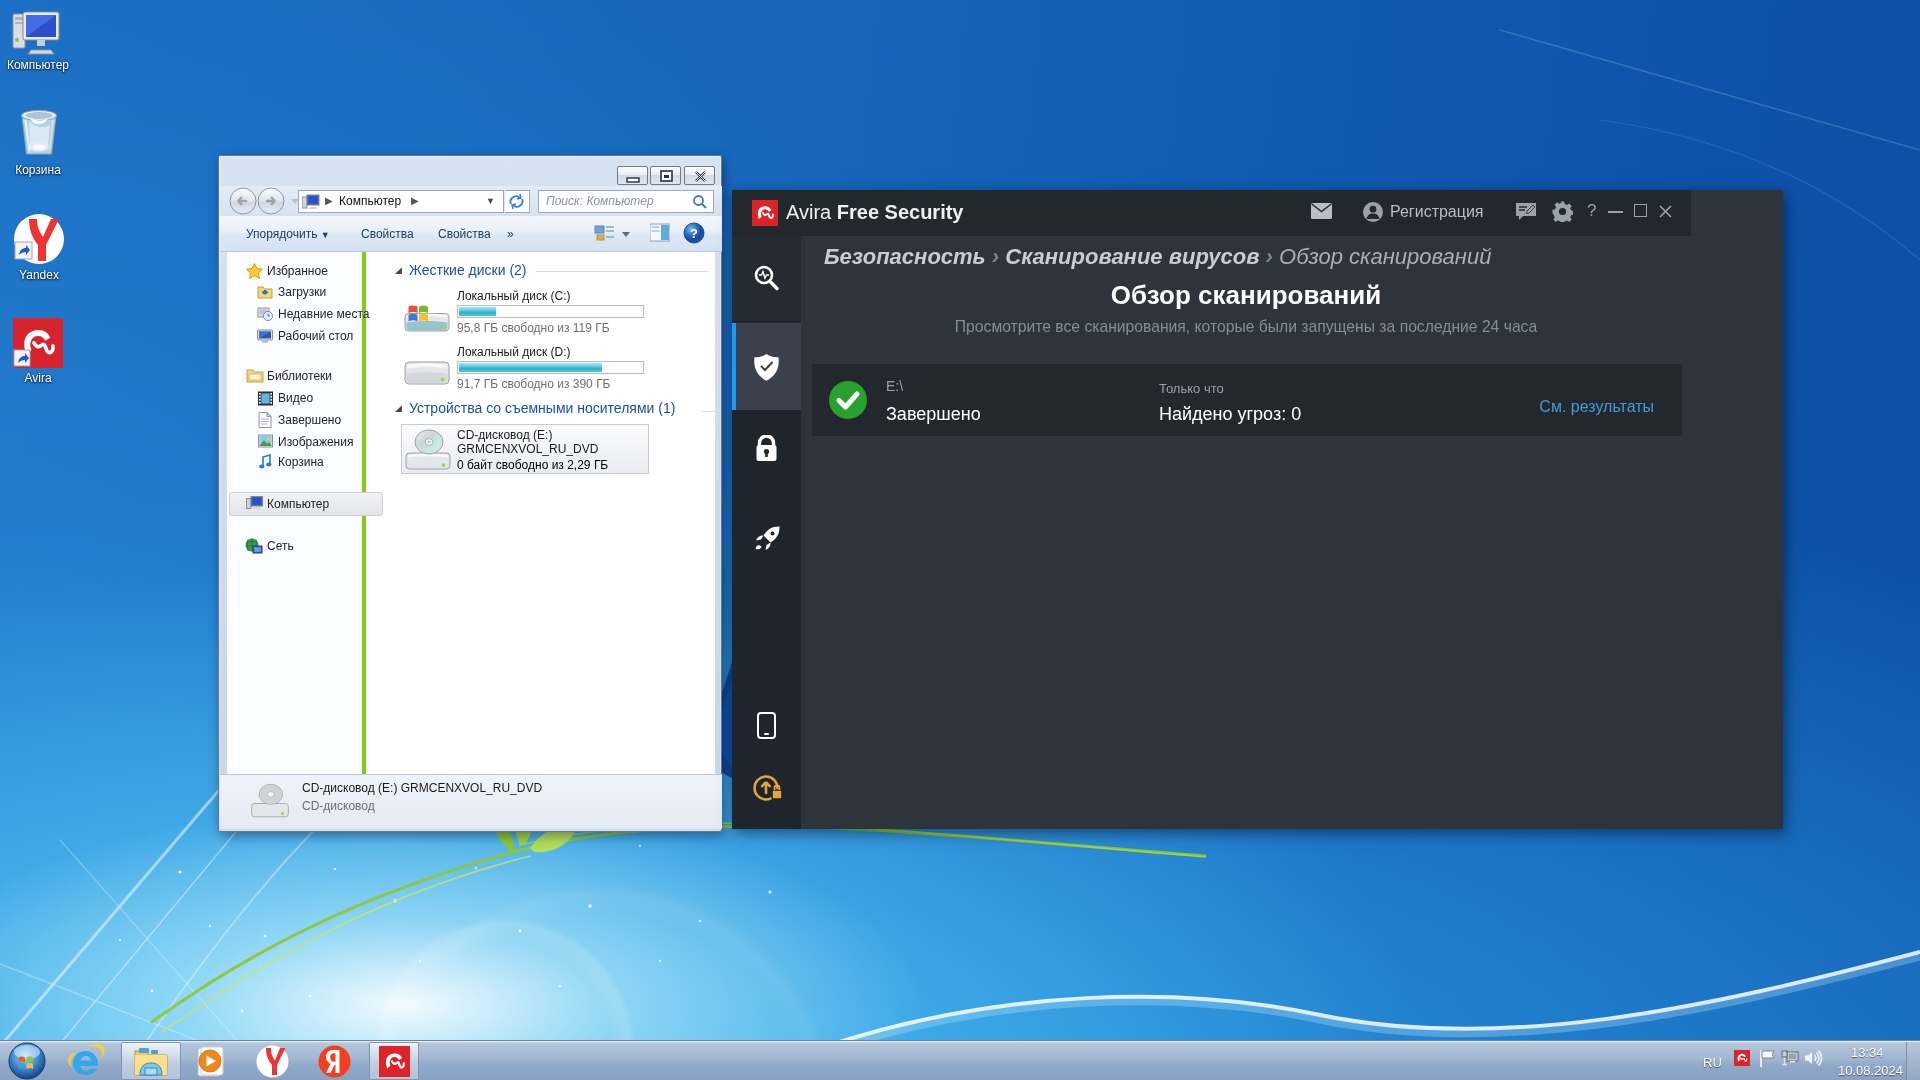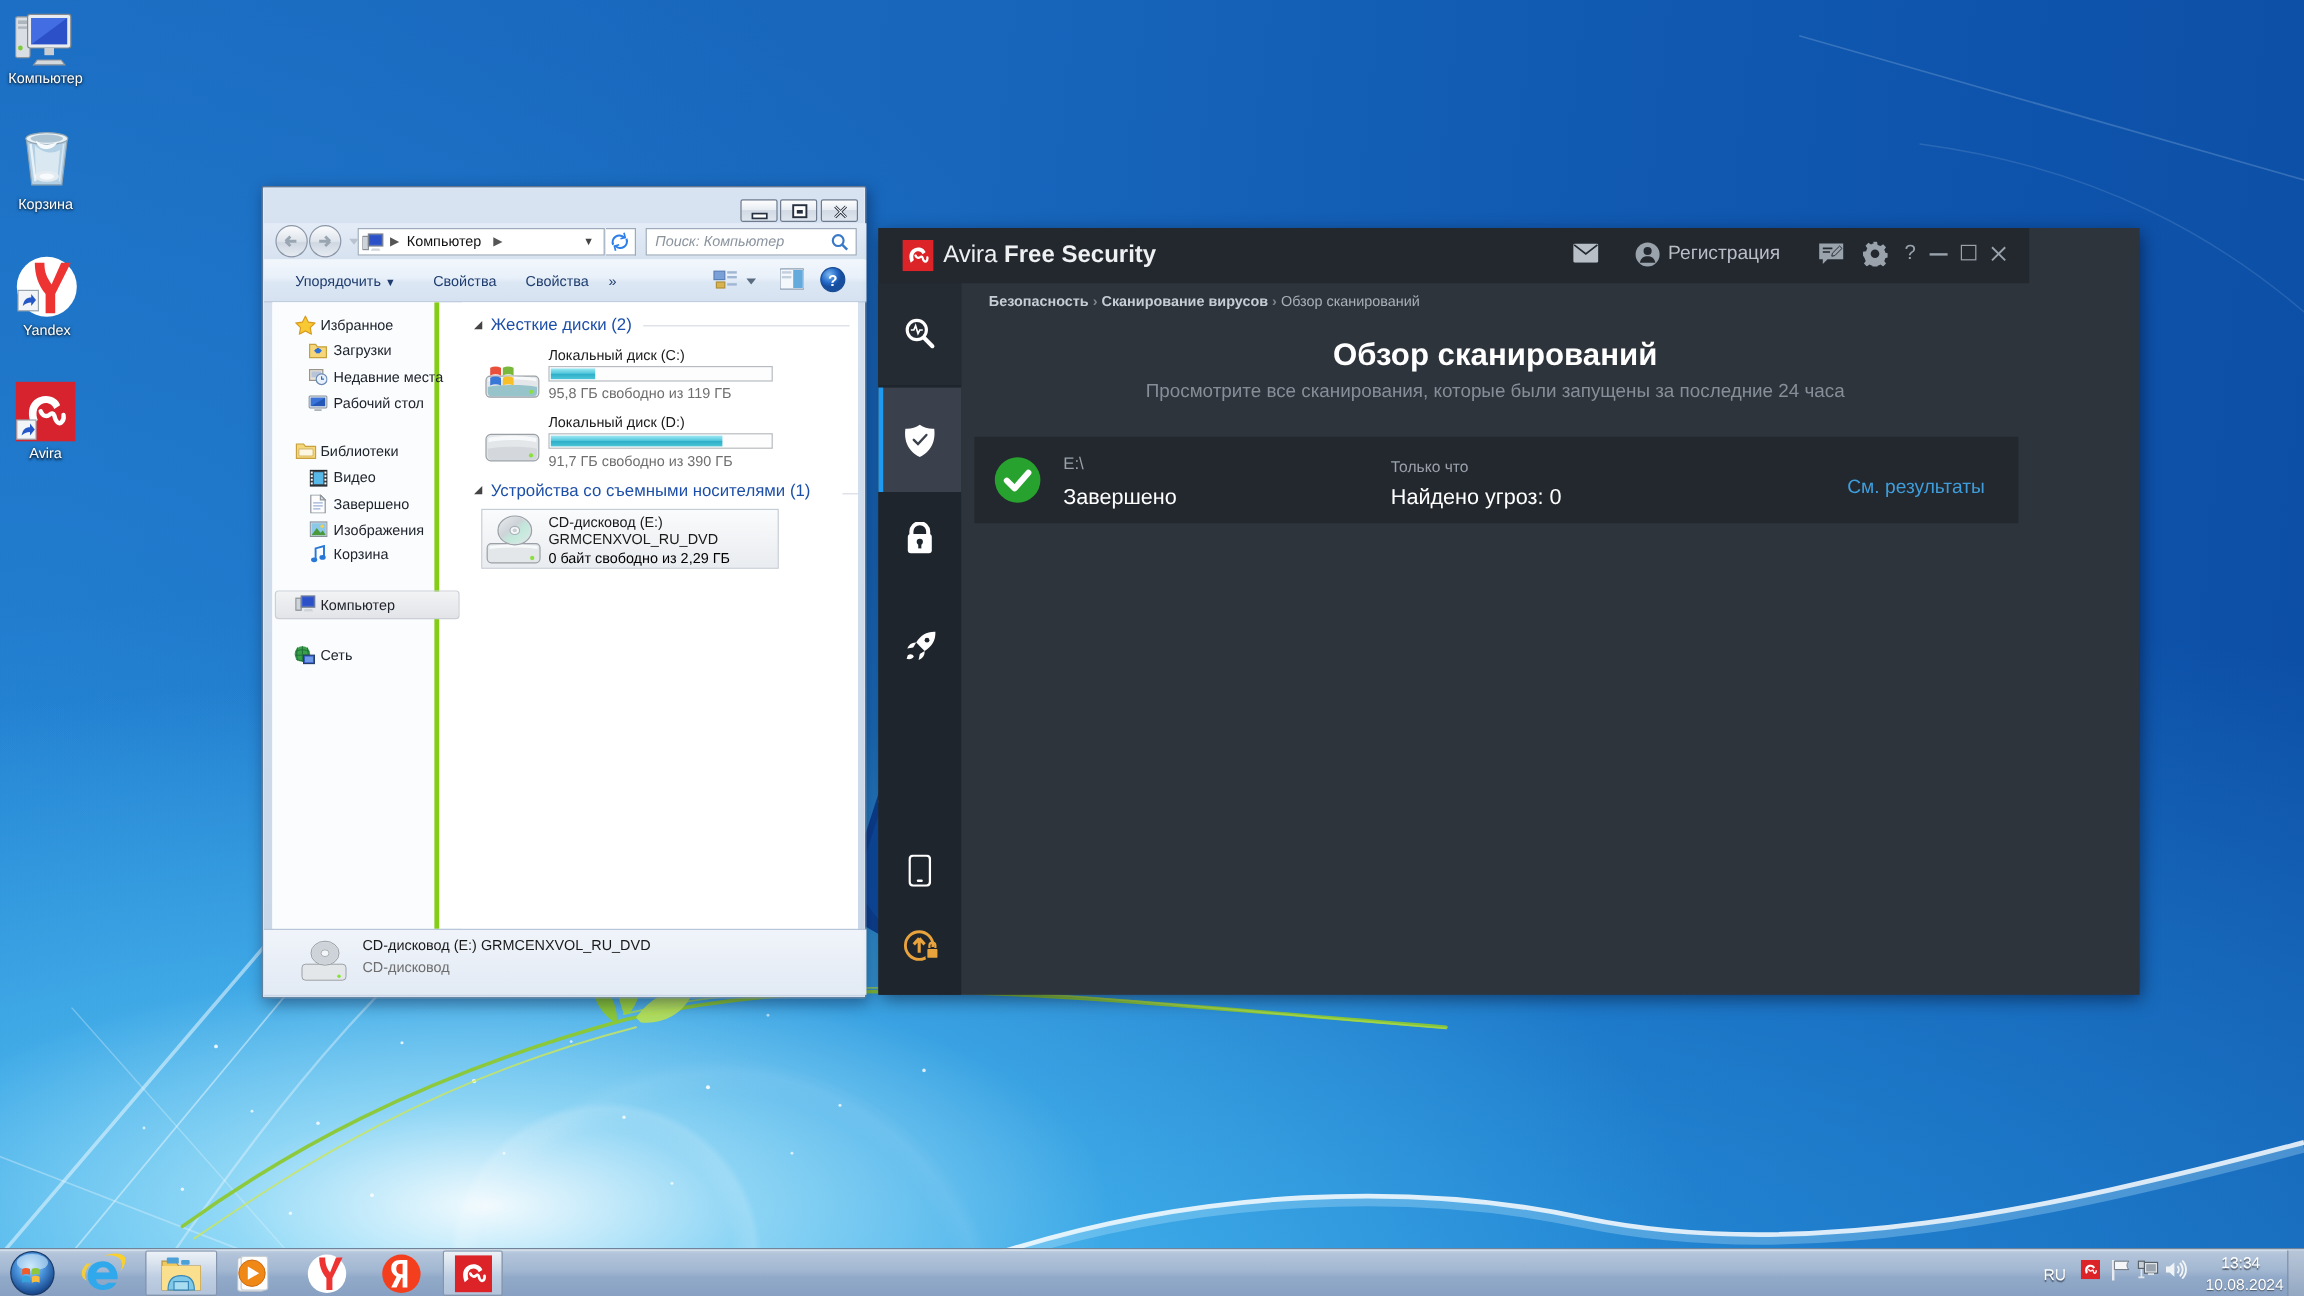--- a/index.html
+++ b/index.html
@@ -41,21 +41,21 @@
   
   .abox { position:absolute; background:#fff; border:1px solid #9daabb; }
 
   
   #av { position:absolute; left:732px; top:190px; width:1051px; height:639px; background:#2e343c; box-shadow:2px 4px 14px rgba(0,0,20,0.5); }
   #av .title { position:absolute; left:0; top:0; width:959px; height:46px; background:#23282f; }
   #av .sbar { position:absolute; left:0; top:46px; width:69px; height:593px; background:#1f252c; }
   #av .blk1 { position:absolute; left:0; top:0; width:69px; height:85px; background:#252b33; }
   #av .blk2 { position:absolute; left:0; top:87px; width:69px; height:87px; background:#3a414c; }
   #av .blk2 .stripe { position:absolute; left:0; top:0; width:4px; height:87px; background:#1e9bf0; }
-  #av .crumb { position:absolute; left:92px; top:54px; font-size:12px; color:#c7cdd4; font-weight:bold; }
+  #av .crumb { position:absolute; left:92px; top:54px; font-size:22px; color:#c7cdd4; font-weight:bold;font-style:italic; }
   #av h1 { position:absolute; left:69px; width:890px; top:90px; text-align:center; color:#fff; font-size:26px; font-weight:bold; }
   #av .sub { position:absolute; left:69px; width:890px; top:128px; text-align:center; color:#868e98; font-size:15.7px; }
   #av .card { position:absolute; left:80px; top:174px; width:870px; height:72px; background:#23282e; }
   #av .btn { position:absolute; left:426px; top:560px; width:179px; height:48px; background:#1e9bf0; border-radius:3px;
      color:#fff; font-size:17px; font-weight:bold; text-align:center; line-height:48px; }
 
   
   #task { position:absolute; left:0; top:1040px; width:1920px; height:40px;
     background:linear-gradient(180deg,#c6d3e4 0%,#b2c4da 10%,#a2b7d1 45%,#92aac9 60%,#88a1c2 100%);
     border-top:1px solid #708399; box-shadow:0 1px 0 rgba(255,255,255,0.6) inset; }

